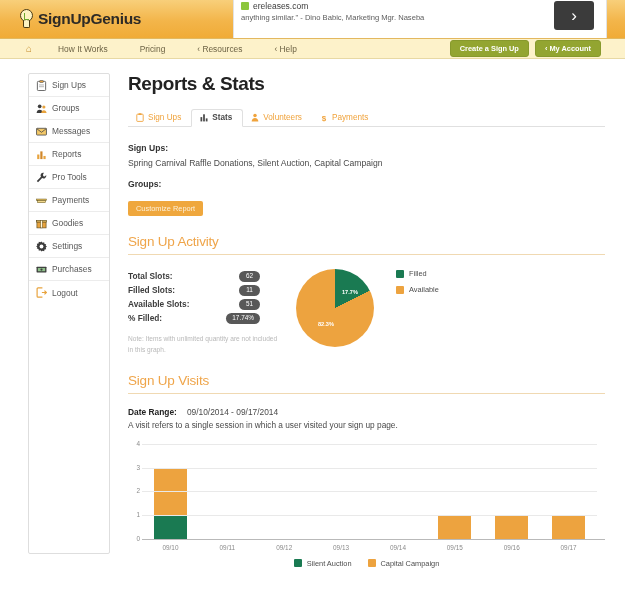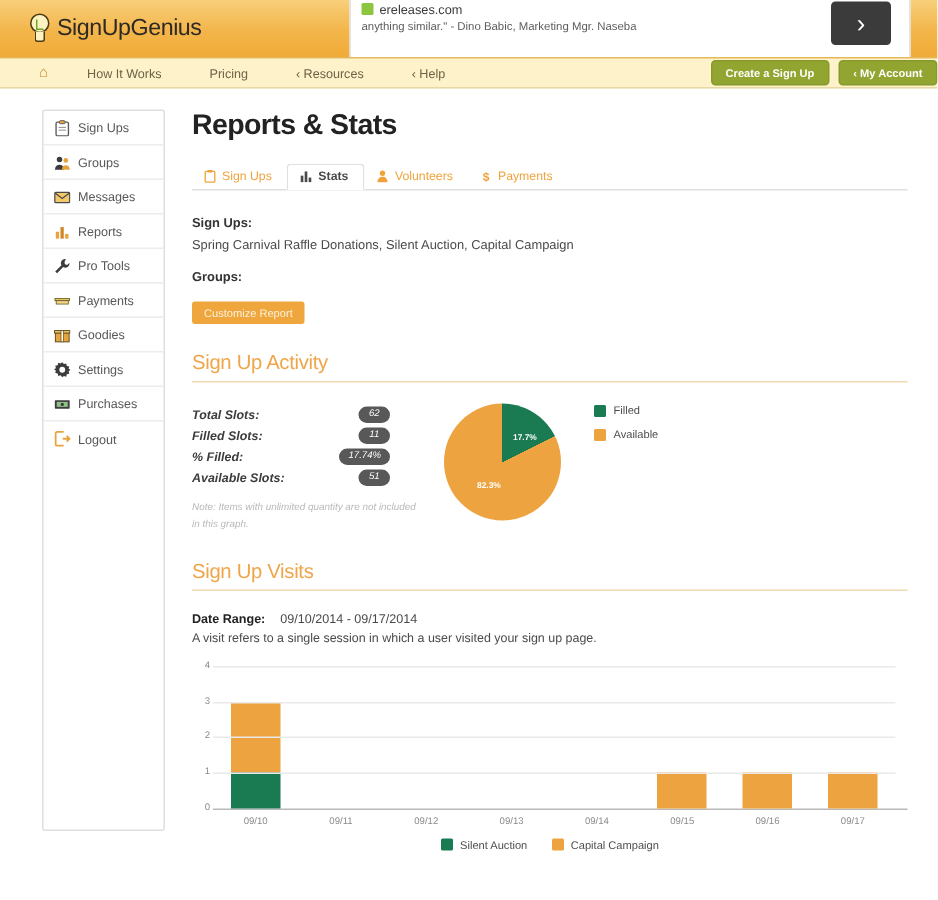--- a/index.html
+++ b/index.html
@@ -25,21 +25,21 @@
   }
   .bulb .base {
     position: absolute; top: 12px; left: 5px; width: 7px; height: 7px;
     background: #fdf3c2; border: 1.6px solid #4b3a12; border-top: none;
     border-radius: 0 0 2px 2px;
   }
   .bulb .fil {
     position: absolute; top: 4px; left: 6px; width: 5px; height: 7px;
     border-left: 1.5px solid #6ca82c; border-bottom: 1.5px solid #6ca82c;
   }
-  .logotext { font-size: 15.5px; font-weight: normal; color: #2d2a26; letter-spacing: -.3px; }
+  .logotext { font-size: 15.5px; font-weight: bold; color: #2d2a26; letter-spacing: -.3px; }
 
   .ad {
     position: absolute; left: 233px; top: 0; width: 374px; height: 42px;
     background: #fff; border: 1px solid #e2e2e2; border-top: none;
     overflow: hidden;
   }
   .ad-line1 { display: flex; align-items: center; gap: 4px; padding: 1px 0 0 7px; }
   .ad-favicon { width: 8px; height: 8px; background: #8cc63e; border-radius: 1px; flex: none; }
   .ad-url { font-size: 8.5px; color: #3a3a3a; }
   .ad-desc { font-size: 7.6px; color: #5d5d5d; padding: 2px 0 0 7px; white-space: nowrap; }
@@ -55,21 +55,21 @@
     height: 21px; background: #fdf2ca; border-top: 1px solid #e3b85f;
     border-bottom: 1px solid #e8d9a4;
     display: flex; align-items: center; position: relative;
   }
   .nav-left { display: flex; align-items: center; gap: 0; margin-left: 26px; }
   .nav-link {
     font-size: 8.4px; color: #6d6345; padding: 0 16px; white-space: nowrap;
     text-decoration: none;
   }
   .home-ico { color: #c48a2a; font-size: 10px; padding: 0 10px 0 0; }
-  .nav-right { position: absolute; right: 0; display: flex; gap: 6px; text-align: center; }
+  .nav-right { position: absolute; right: 24px; display: flex; gap: 6px; text-align: center; }
   .btn-olive {
     background: #93a531; color: #ffffff; font-size: 7.4px; font-weight: bold;
     border-radius: 3px; padding: 3.5px 9px; border: 1px solid #87992c;
     white-space: nowrap; line-height: 1;
   }
 
   
   .page { display: flex; padding: 14px 0 0 0; }
 
   
@@ -116,21 +116,21 @@
     border-radius: 2px; padding: 4px 8px; line-height: 1; white-space: nowrap;
   }
 
   .sec-h {
     font-size: 13.5px; color: #efa54a; letter-spacing: -.2px;
     margin-top: 18px; padding-bottom: 5px; border-bottom: 1px solid #f0d9b2;
   }
 
   
   .activity { display: flex; margin-top: 14px; }
-  .stats-col { width: 150px; flex: none; font-style: italic; }
+  .stats-col { width: 150px; flex: none; }
   .stat-row {
     display: flex; align-items: center; justify-content: space-between;
     height: 14px; width: 132px;
   }
   .stat-name { font-size: 8.3px; font-weight: bold; color: #3c3c3c; }
   .pill {
     background: #585858; color: #fff; font-size: 6.4px;
     border-radius: 9px; padding: 2px 6px; line-height: 1; min-width: 21px;
     text-align: center;
   }
@@ -347,26 +347,26 @@
       <div class="stats-col">
         <div class="stat-row">
           <span class="stat-name">Total Slots:</span>
           <span class="pill">62</span>
         </div>
         <div class="stat-row">
           <span class="stat-name">Filled Slots:</span>
           <span class="pill">11</span>
         </div>
         <div class="stat-row">
+          <span class="stat-name">Available Slots:</span>
+          <span class="pill">51</span>
+        </div>
+        <div class="stat-row">
           <span class="stat-name">% Filled:</span>
           <span class="pill">17.74%</span>
-        </div>
-        <div class="stat-row">
-          <span class="stat-name">Available Slots:</span>
-          <span class="pill">51</span>
         </div>
         <div class="note">Note: Items with unlimited quantity are not included in this graph.</div>
       </div>
 
       <div class="pie-col">
         <div class="pie-wrap">
           <div class="pie" id="pie" style="background: conic-gradient(rgb(26, 122, 82) 0deg, rgb(26, 122, 82) 63.72deg, rgb(237, 163, 63) 63.72deg, rgb(237, 163, 63) 360deg);"></div>
           <span class="pie-lbl a">17.7%</span>
           <span class="pie-lbl b">82.3%</span>
         </div>

